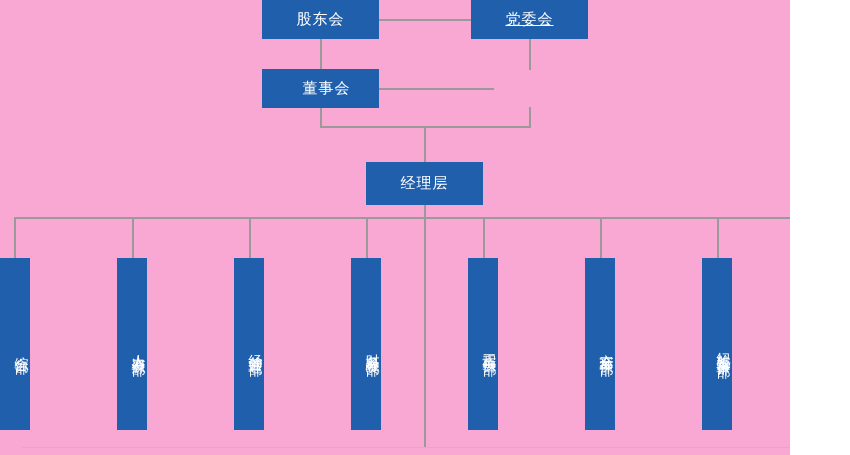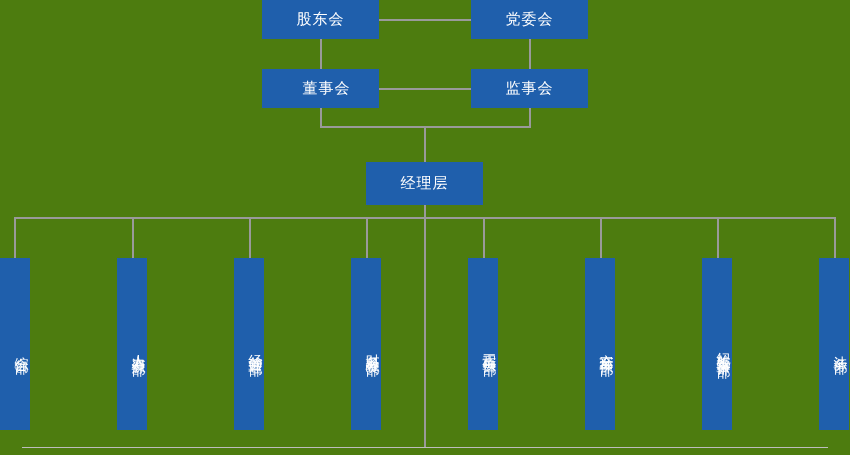--- a/index.html
+++ b/index.html
@@ -2,23 +2,23 @@
 <html><head>
 <meta charset="utf-8">
 <style>
   html, body {
     margin: 0;
     padding: 0;
     background: #ffffff;
   }
   #canvas {
     position: relative;
-    width: 850px;
+    width: 790px;
     height: 455px;
-    background: #4d7c0f;
+    background: #f9a8d4;
     font-family: "Liberation Sans", "DejaVu Sans", sans-serif;
     overflow: hidden;
   }
   .node {
     position: absolute;
     background: #1f5fac;
     color: #ffffff;
     display: flex;
     align-items: center;
     justify-content: center;
@@ -80,28 +80,25 @@
   <div class="line vline" style="left:483px; top:217px; height:41px;"></div>
   <div class="line vline" style="left:600px; top:217px; height:41px;"></div>
   <div class="line vline" style="left:717px; top:217px; height:41px;"></div>
   <div class="line vline" style="left:834px; top:217px; height:41px;"></div>
 
   <div class="line vline" style="left:424px; top:217px; height:230px;"></div>
 
   <div class="node top" style="left:262px; top:0px; width:117px; height:39px;">
     <span>股东会</span>
   </div>
-  <div class="node top" style="left:471px; top:0px; width:117px; height:39px;">
+  <div class="node top" style="left:471px; top:0px; width:117px; height:39px;text-decoration:underline;">
     <span>党委会</span>
   </div>
   <div class="node top" style="left:262px; top:69px; width:117px; height:39px;padding-left:12px;">
     <span>董事会</span>
-  </div>
-  <div class="node top" style="left:471px; top:69px; width:117px; height:39px;">
-    <span>监事会</span>
   </div>
 
   <div class="node top" style="left:366px; top:162px; width:117px; height:43px;">
     <span>经理层</span>
   </div>
 
   <div class="node vert" style="left:0px; top:258px; width:30px; height:172px;">
     <span>综合部</span>
   </div>
   <div class="node vert" style="left:117px; top:258px; width:30px; height:172px;">

